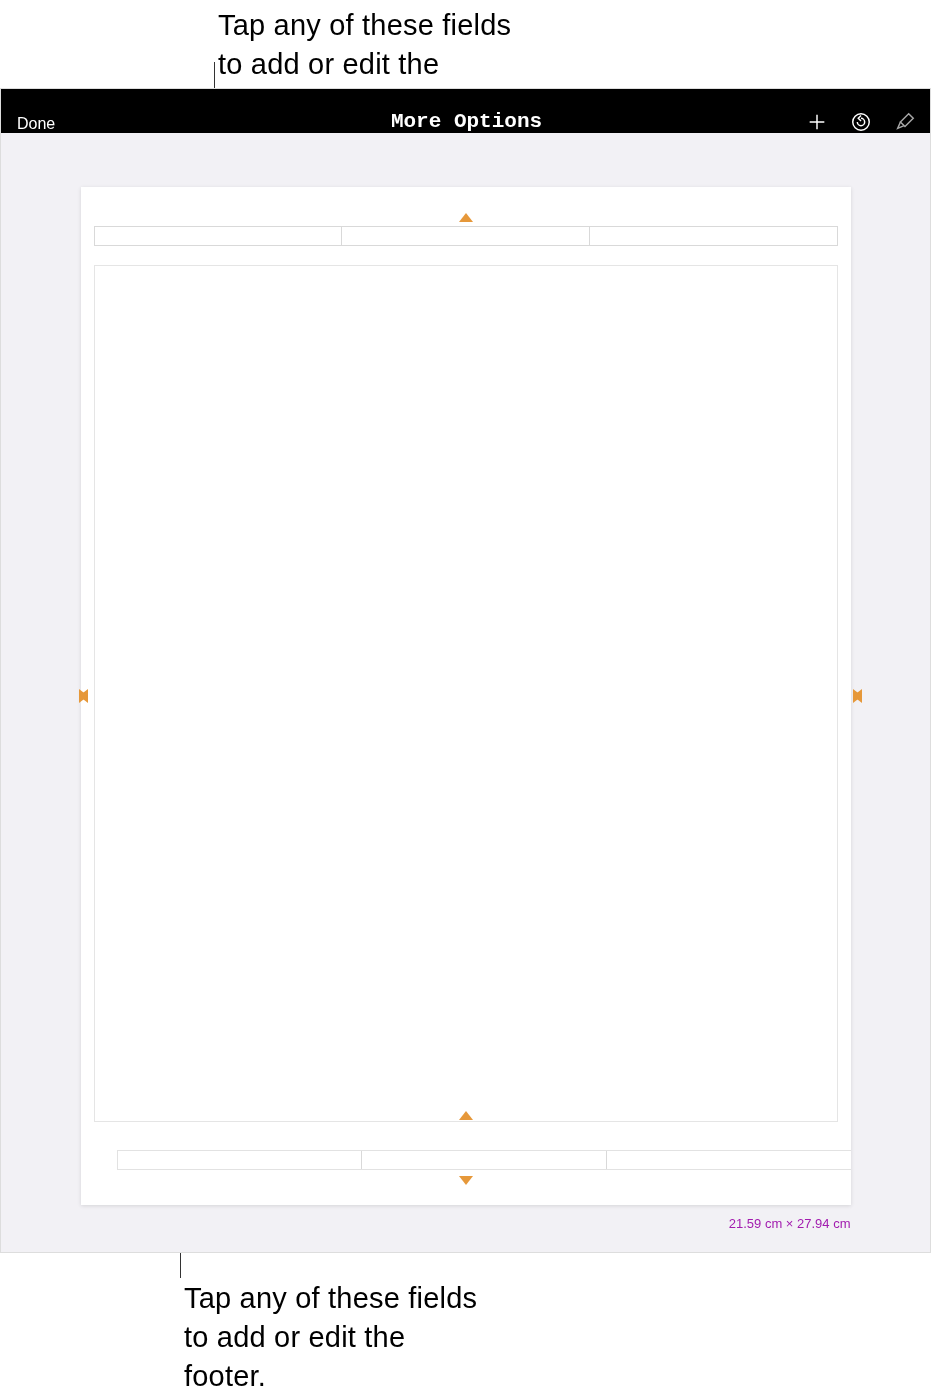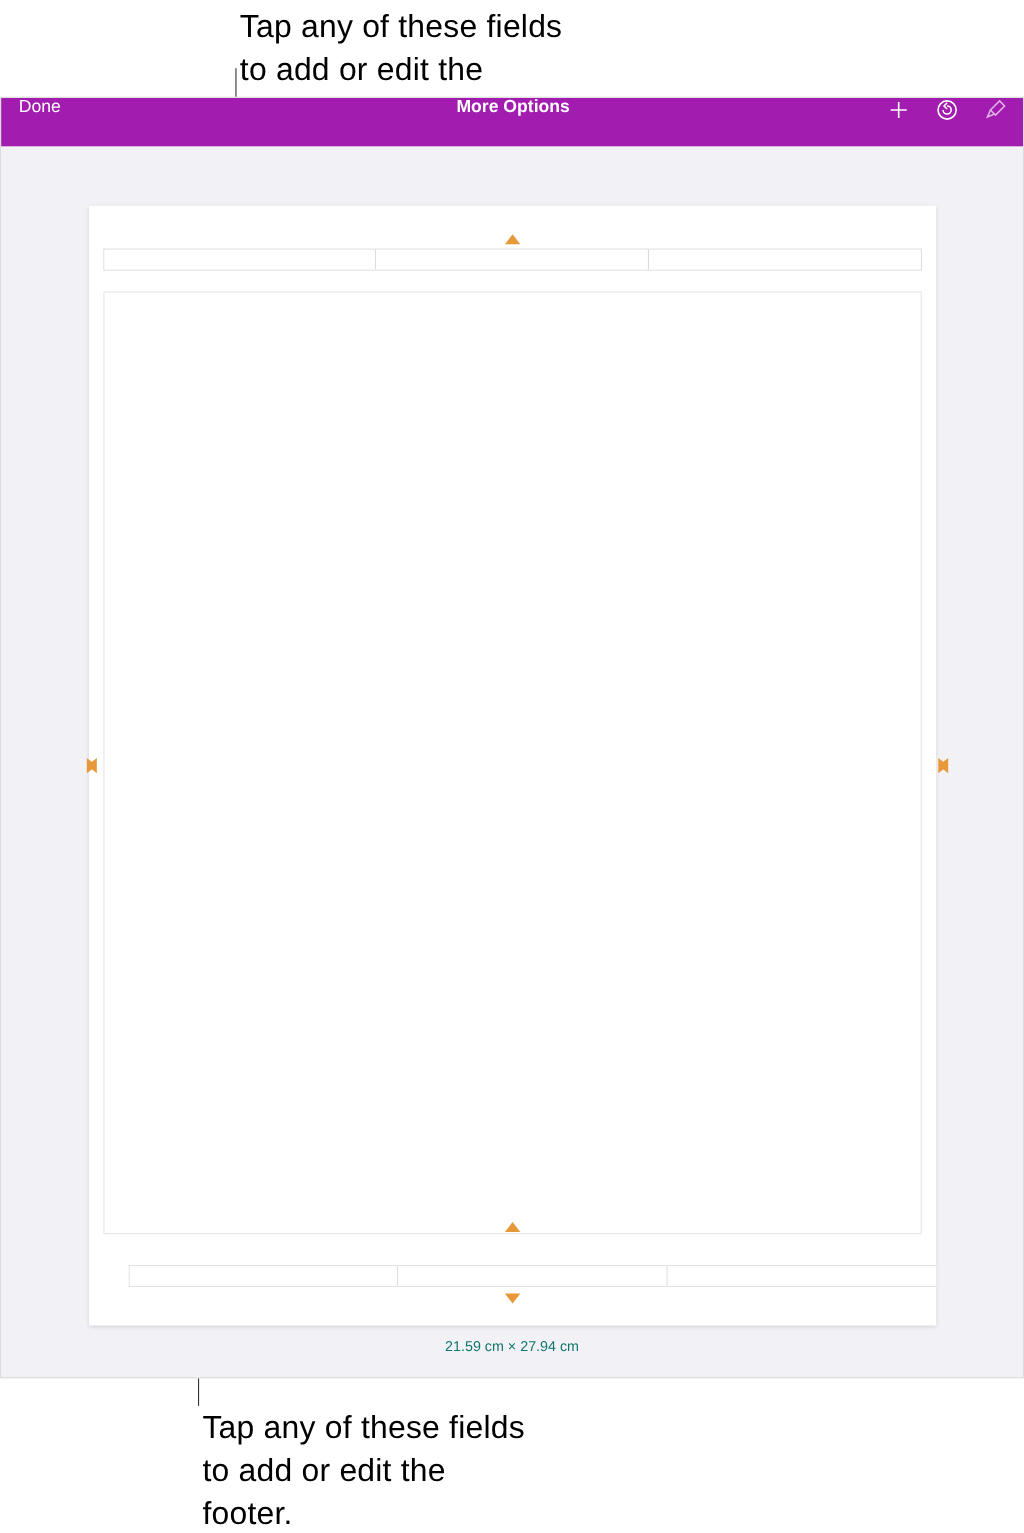--- a/index.html
+++ b/index.html
@@ -30,30 +30,30 @@
     left: 0; top: 88px;
     width: 931px; height: 1165px;
     background: #f2f1f5;
     border: 1px solid #ddd;
     overflow: hidden;
   }
   
   
   .toolbar {
     height: 44px;
-    background: #a21caf;
+    background: #000000;
     display: flex;
-    align-items: flex-start;
+    align-items: flex-end;
     justify-content: space-between;
     padding: 0 14px 0 16px;
     color: #fff;
     font-size: 16px;
   }
   .toolbar .left { flex: 0 0 140px; text-align: left; font-weight: 400; }
-  .toolbar .center { flex: 1; text-align: center; font-weight: 600; font-size: 16px; }
+  .toolbar .center { flex: 1; text-align: center; font-weight: 600; font-size: 21px; font-family: Liberation Mono, monospace; }
   .toolbar .right { flex: 0 0 140px; display: flex; justify-content: flex-end; gap: 22px; align-items: center; }
   .toolbar .icon { width: 22px; height: 22px; display: inline-flex; align-items: center; justify-content: center; }
   .toolbar svg { stroke: #fff; fill: none; stroke-width: 1.6; }
   
   
   .canvas-wrap {
     position: absolute;
     left: 0; right: 0; top: 44px; bottom: 0;
     display: flex;
     justify-content: center;
@@ -103,24 +103,24 @@
   .tri-left  { border-top: 7px solid transparent; border-bottom: 7px solid transparent; border-right: 9px solid #e6983a; }
   .tri-right { border-top: 7px solid transparent; border-bottom: 7px solid transparent; border-left: 9px solid #e6983a; }
   
   
   .edge-pair { position: absolute; display: flex; gap: 0px; }
   
   
   .dims {
     position: absolute;
     width: 100%;
-    text-align: center;
+    text-align: right;
     bottom: -26px;
     font-size: 13px;
-    color: #0f766e;
+    color: #a21caf;
   }
 </style>
 </head>
 <body>
 
 <div class="callout callout-top">Tap any of these fields to add or edit the header.</div>
 <div class="callout-line line-top"></div>
 
 <div class="callout callout-bottom">Tap any of these fields to add or edit the footer.</div>
 <div class="callout-line line-bottom"></div>

